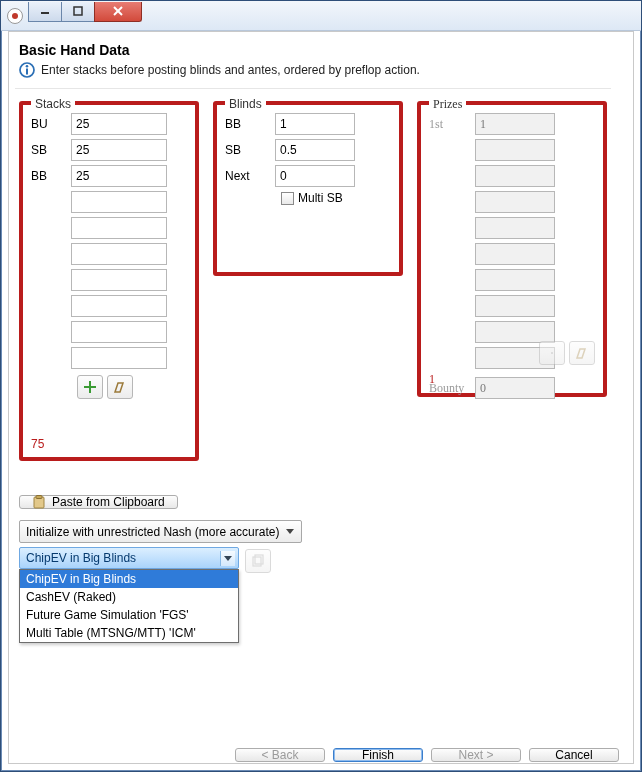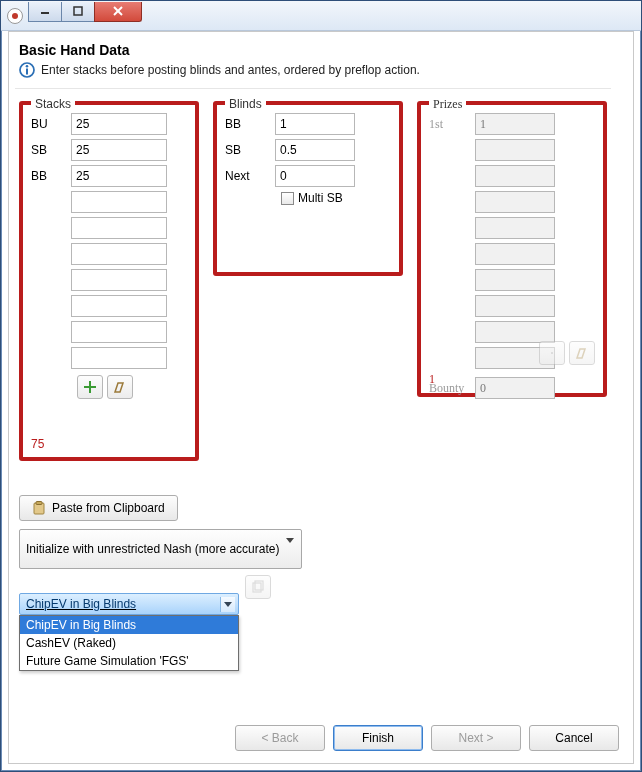--- a/index.html
+++ b/index.html
@@ -41,38 +41,38 @@
   .chk { width:13px; height:13px; border:1px solid #8a8a8a; background:linear-gradient(#fff,#e9e9e9);}
 
   .stack-tools { display:flex; gap:4px; margin:6px 0 10px 46px;}
   .icon-btn { width:26px; height:24px; border:1px solid #b7b7b7; background:linear-gradient(#fdfdfd,#ececec); border-radius:3px; display:flex; align-items:center; justify-content:center;}
   .icon-btn.disabled { opacity:0.5; }
   .panel-footer { position:absolute; bottom:6px; left:8px; color:#b91c1c;}
   .prizes-panel .panel-footer { left:8px; }
   .prizes-panel .tools { position:absolute; bottom:28px; right:8px; display:flex; gap:4px;}
 
   .bottom-controls { padding:14px 4px 4px 4px;}
-  .btn { height:26px; border:1px solid #adadad; background:linear-gradient(#fdfdfd,#e8e8e8); border-radius:3px; padding:2px 12px; font-family:inherit; font-size:12px; display:inline-flex; align-items:center; gap:6px;}
+  .btn { height:14px; border:1px solid #adadad; background:linear-gradient(#fdfdfd,#e8e8e8); border-radius:3px; padding:2px 12px; font-family:inherit; font-size:12px; display:inline-flex; align-items:center; gap:6px;}
   .btn:disabled, .btn.disabled { color:#9b9b9b; }
   .btn.primary { border-color:#3b7ecb; box-shadow:0 0 0 1px #8ebbee inset;}
 
-  .select { height:40px; border:1px solid #a8a8a8; background:linear-gradient(#fefefe,#ececec); border-radius:2px; padding:2px 22px 2px 6px; display:inline-flex; align-items:center; position:relative; min-width:280px; margin-top:6px;}
+  .select { height:23px; border:1px solid #a8a8a8; background:linear-gradient(#fefefe,#ececec); border-radius:2px; padding:2px 22px 2px 6px; display:inline-flex; align-items:center; position:relative; min-width:280px; margin-top:6px;}
   .select .caret { position:absolute; right:4px; top:4px; width:14px; height:14px; display:flex; align-items:center; justify-content:center;}
   
-  .dropdown-open { position:relative; display:inline-block; margin-top:24px;text-decoration:underline;}
+  .dropdown-open { position:relative; display:inline-block; margin-top:4px;}
   .dropdown-open .select-btn { height:22px; width:220px; border:1px solid #6fa8e2; background:linear-gradient(#dcefff,#a9d3fb); border-radius:2px; padding:2px 22px 2px 6px; position:relative; display:flex; align-items:center; color:#063a6e;}
   .dropdown-open .select-btn .caret { position:absolute; right:3px; top:3px; width:15px; height:15px; background:linear-gradient(#f5faff,#d5e9fc); border-left:1px solid #88b9e6; display:flex; align-items:center; justify-content:center;}
   .dropdown-list { position:absolute; top:22px; left:0; width:220px; border:1px solid #6e6e6e; background:#fff; z-index:10; box-shadow:1px 2px 3px rgba(0,0,0,0.2);}
   .dropdown-list .opt { padding:2px 6px; }
   .dropdown-list .opt.sel { background:#2f7bd9; color:#fff;}
 
   .paste-row { margin-bottom:2px;}
   .inline-tools-row { display:flex; align-items:flex-start; gap:6px;}
 
-  .wizard-buttons { position:absolute; bottom:12px; right:14px; display:flex; gap:8px;}
+  .wizard-buttons { position:absolute; bottom:1px; right:14px; display:flex; gap:8px;}
   .wizard-buttons .btn { width:90px; justify-content:center;}
 
   svg { display:block; }
 </style>
 </head>
 <body>
 
 <div class="window">
   <div class="titlebar">
     <span class="app-icon"></span>
@@ -280,20 +280,21 @@
             <span class="caret">
                 <svg width="8" height="6">
                   <polygon points="0,0 8,0 4,5" fill="#345"></polygon>
                 </svg>
               </span>
           </div>
           <div class="dropdown-list">
             <div class="opt sel">ChipEV in Big Blinds</div>
             <div class="opt">CashEV (Raked)</div>
             <div class="opt">Future Game Simulation 'FGS'</div>
+            <div class="opt">Multi Table (MTSNG/MTT) 'ICM'</div>
           </div>
         </div>
         <div class="icon-btn disabled" style="margin-top:6px;">
           <svg width="14" height="14">
               <rect x="2" y="3" width="8" height="9" fill="none" stroke="#bbb" stroke-width="1.2"></rect>
               <rect x="4" y="1" width="8" height="9" fill="none" stroke="#bbb" stroke-width="1.2"></rect>
             </svg>
         </div>
       </div>
     </div>

